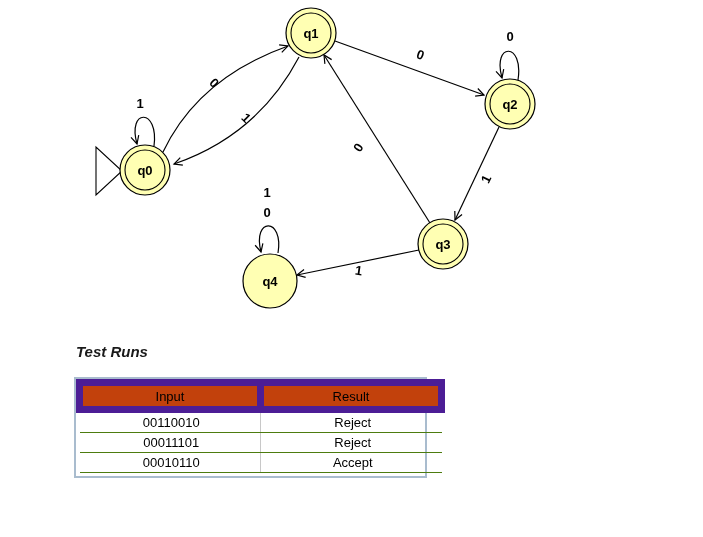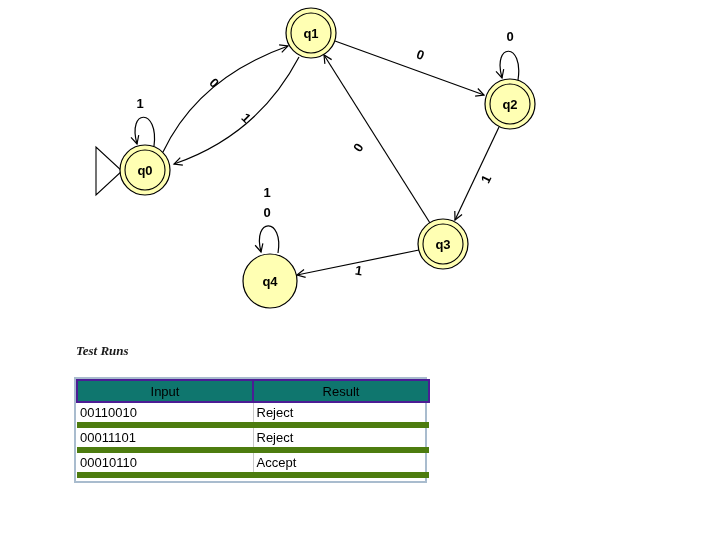--- a/index.html
+++ b/index.html
@@ -10,38 +10,38 @@
   svg text{font-family:"Liberation Sans", sans-serif;}
   .elabel{font-size:13px;font-weight:bold;fill:#000;text-anchor:middle;}
   .slabel{font-size:13px;font-weight:bold;fill:#000;text-anchor:middle;}
   .edge{fill:none;stroke:#000;stroke-width:1.2;}
   .inner{fill:none;stroke:#000;stroke-width:1.1;}
   .statecircle{stroke:#000;stroke-width:1.2;}
   .init-tri{fill:#ffffff;stroke:#000;stroke-width:1.1;}
 
   .test-runs-title{
     position:absolute;left:76px;top:343px;
-    font-size:13px;font-weight:bold;font-style:italic;color:#1a1a1a;font-family:Liberation Serif, serif;
+    font-size:15px;font-weight:bold;font-style:italic;color:#1a1a1a;
   }
   .table-wrap{
     position:absolute;left:74px;top:377px;width:349px;
     border:2px solid #a9bcce;background:#ffffff;padding-bottom:3px;
   }
   table.testruns{
     border-collapse:collapse;table-layout:fixed;width:100%;
     font-size:13px;color:#000;
   }
   table.testruns th{
-    width:174px;height:20px;background:#0f766e;
-    border:2px solid #4c1d95;font-weight:normal;text-align:center;
+    width:174px;height:20px;background:#c2410c;
+    border:7px solid #4c1d95;font-weight:normal;text-align:center;
     font-size:13px;padding:0;
   }
   table.testruns td{
-    height:19px;padding:0 0 0 3px;text-align:left;vertical-align:middle;
-    border-right:1px solid #c8c8c8;border-bottom:6px solid #4d7c0f;
+    height:19px;padding:0 0 0 3px;text-align:center;vertical-align:middle;
+    border-right:1px solid #c8c8c8;border-bottom:1px solid #4d7c0f;
     overflow:hidden;white-space:nowrap;
   }
   table.testruns td:last-child{border-right:none;}
 </style>
 </head>
 <body>
 
 <div class="app">
 
   <svg width="703" height="335" viewBox="0 0 703 335">

